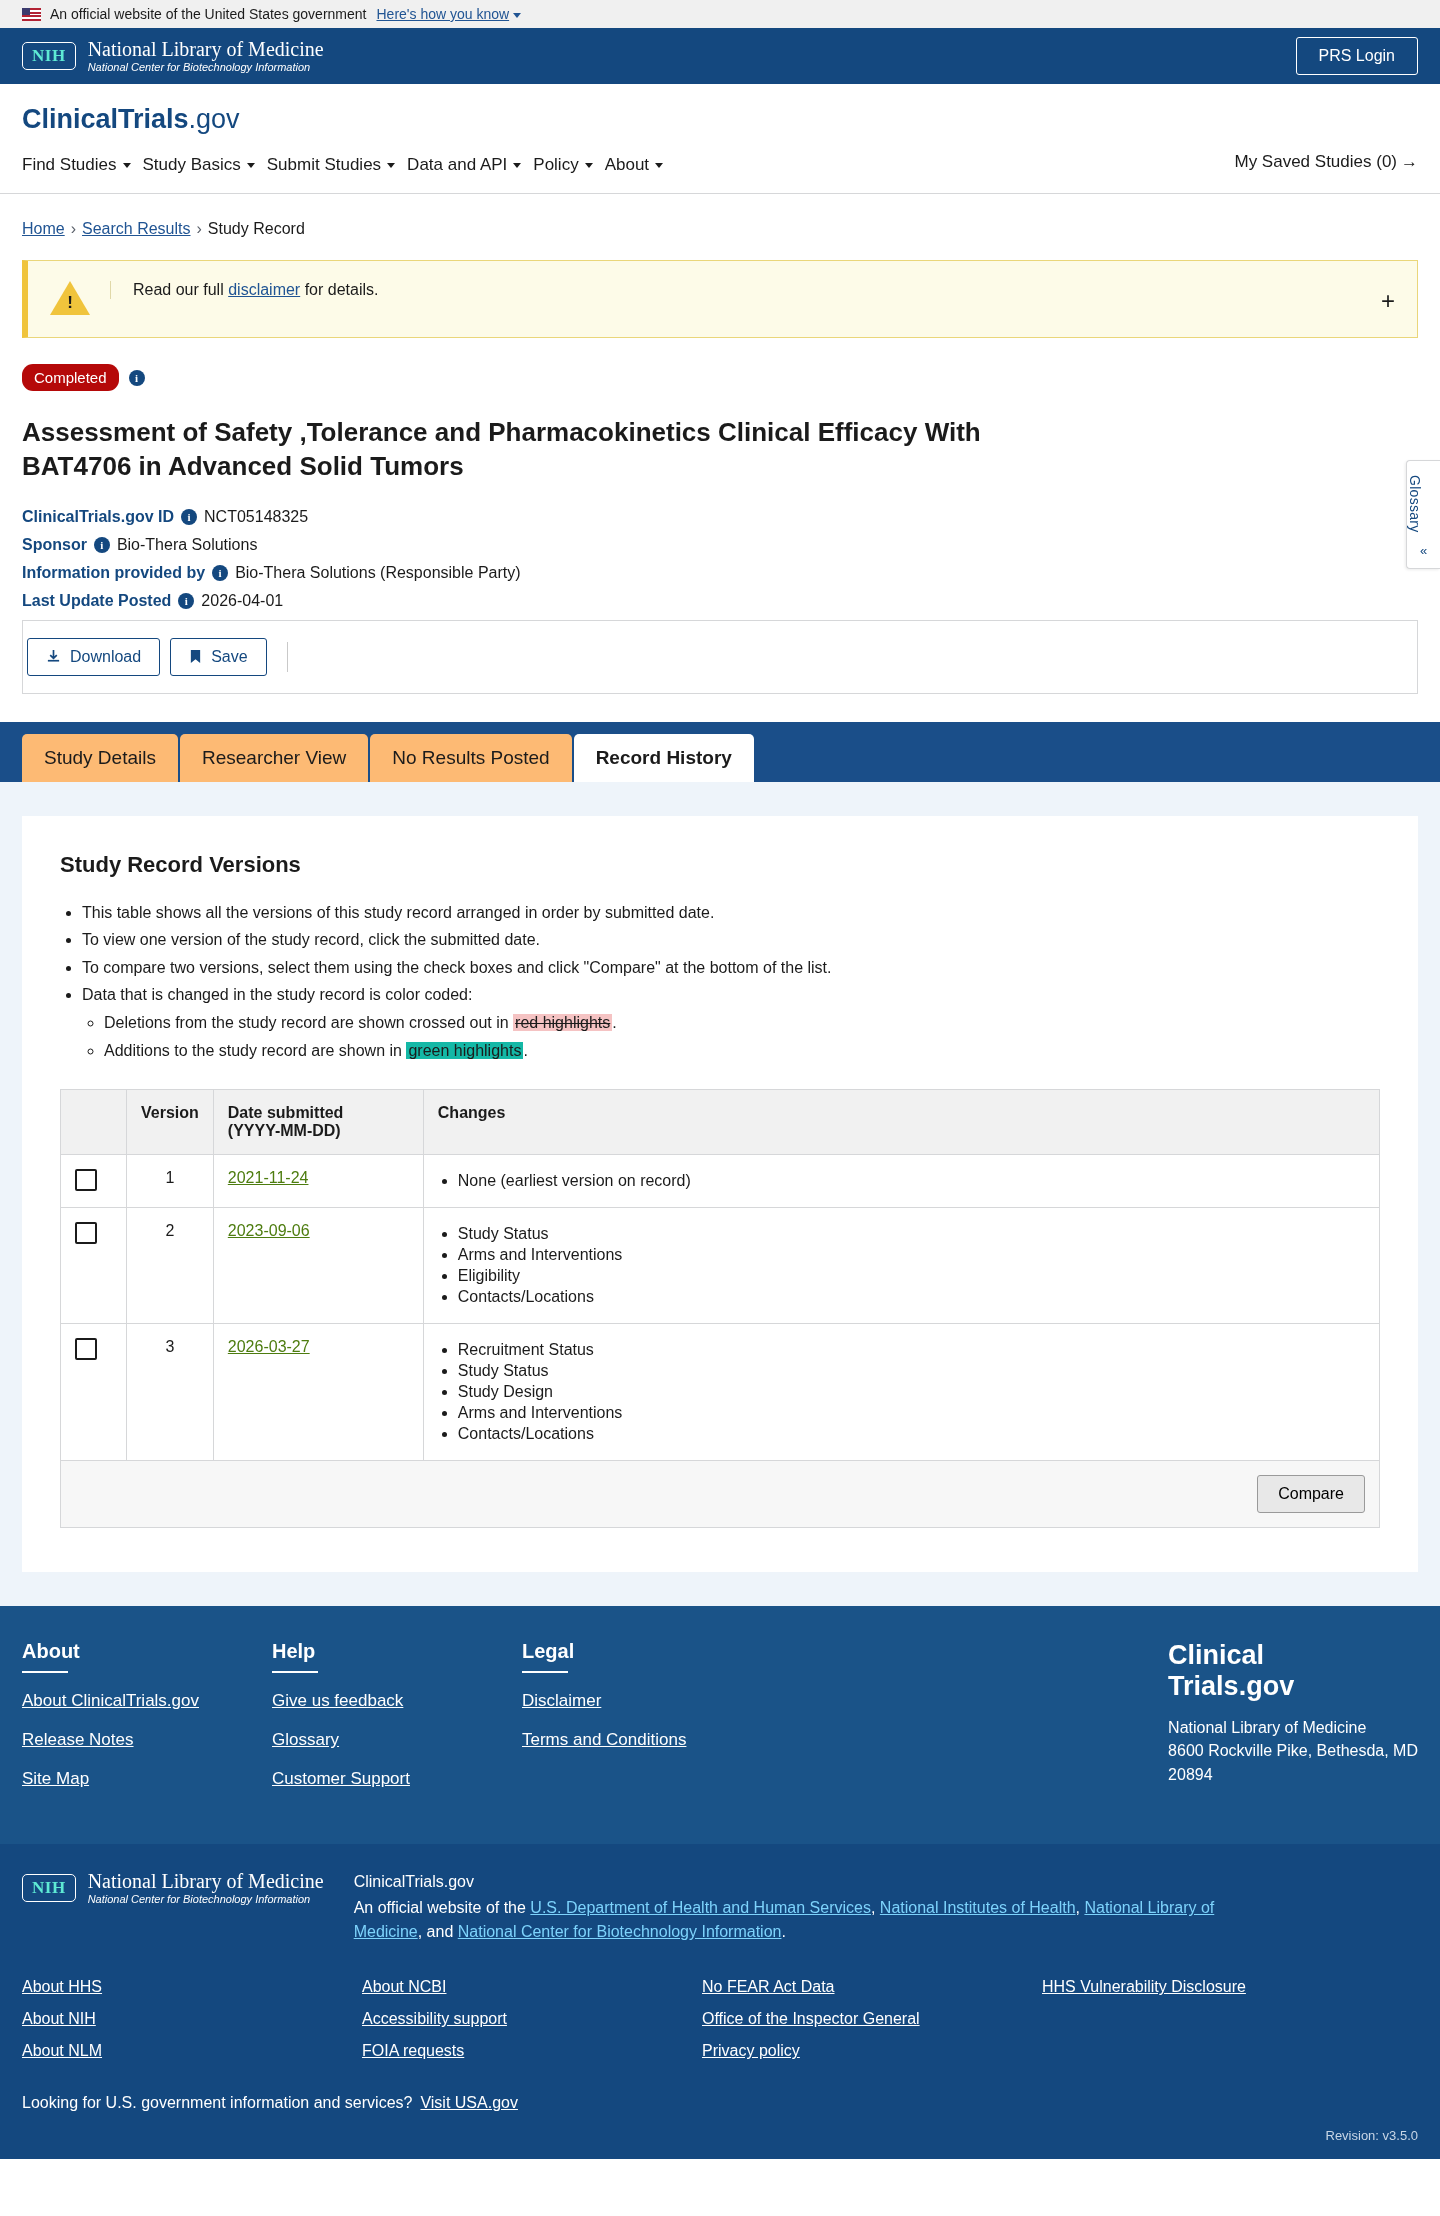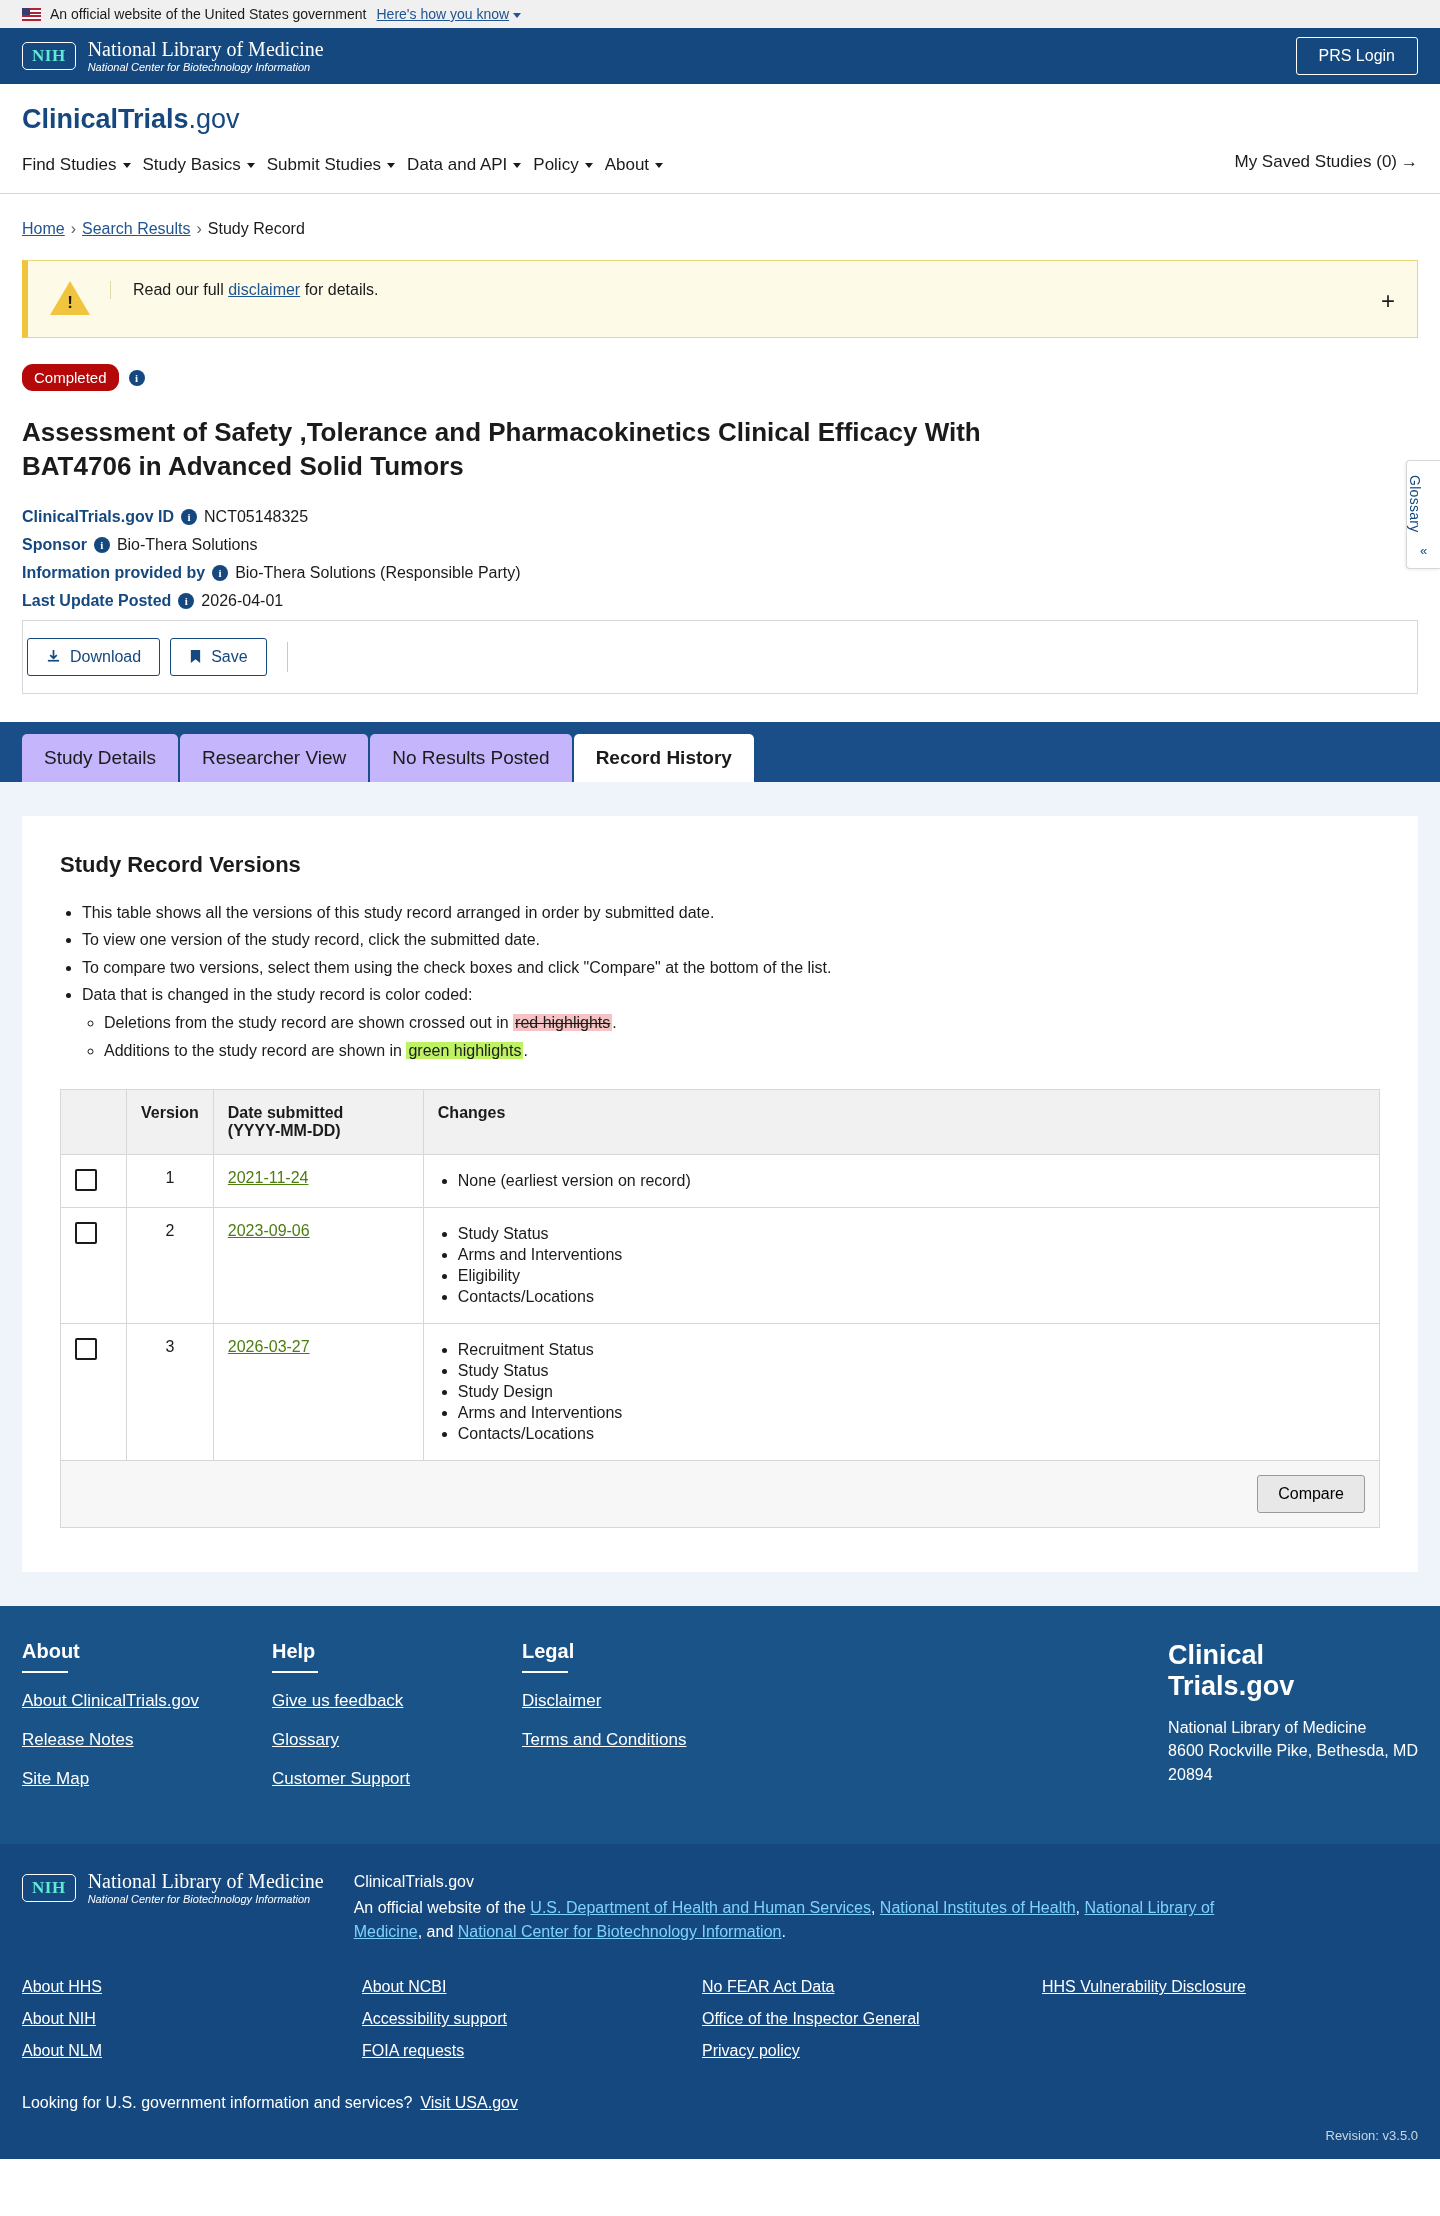--- a/index.html
+++ b/index.html
@@ -295,21 +295,21 @@
 
   
   .tabs-strip {
     background: #1a4e89;
     margin-top: 28px;
     padding: 12px 22px 0 22px;
     display: flex;
     gap: 2px;
   }
   .tab {
-    background: #c4b5fd;
+    background: #fdba74;
     color: #1b1b1b;
     font-size: 19px;
     padding: 13px 22px;
     border-radius: 5px 5px 0 0;
     cursor: pointer;
     white-space: nowrap;
   }
   .tab.active {
     background: #ffffff;
     font-weight: bold;
@@ -331,21 +331,21 @@
   .bullets { font-size: 16px; line-height: 1.6; }
   .bullets ul { margin: 0 0 0 22px; padding: 0; }
   .bullets ul ul { margin-left: 22px; }
   .bullets li { margin: 2px 0; }
   .hl-red {
     background: #f5c3c3;
     text-decoration: line-through;
     padding: 0 2px;
   }
   .hl-green {
-    background: #bef264;
+    background: #14b8a6;
     padding: 0 2px;
   }
 
   
   table.versions {
     width: 100%;
     border-collapse: collapse;
     margin-top: 26px;
     font-size: 16px;
   }

